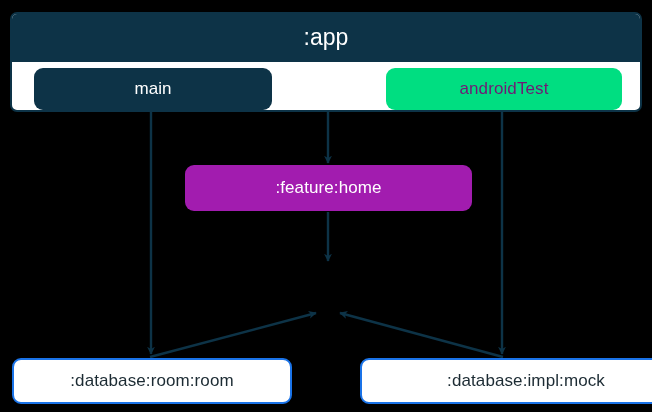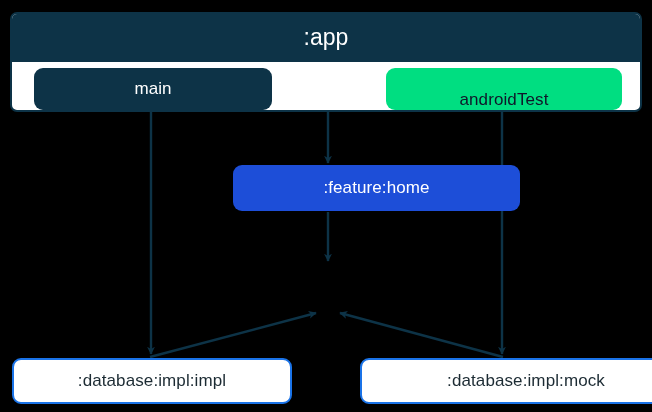--- a/index.html
+++ b/index.html
@@ -67,27 +67,25 @@
     position: relative;
     height: 56px;
   }
 
   .node-dark {
     background: #0d3347;
     color: #ffffff;
   }
   .node-green {
     background: #00de81;
-    color: #0f172a;
-    align-items: flex-end;
+    color: #701a75;
   }
   .node-orange {
-    background: #1d4ed8;
+    background: #a21caf;
     color: #ffffff;
-    margin-left: 48px;
   }
   .node-blue {
     background: #1a73e8;
     color: #ffffff;
   }
   .node-outline {
     background: #ffffff;
     color: #1c2b33;
     border: 2px solid #1a73e8;
   }
@@ -140,20 +138,20 @@
       </div>
     </div>
   </div>
 
   <div class="node node-orange" style="left:185px; top:165px; width:287px; height:46px;">
     <span>:feature:home</span>
   </div>
 
 
   <div class="node node-outline" style="left:12px; top:358px; width:280px; height:46px;">
-    <span>:database:impl:impl</span>
+    <span>:database:room:room</span>
   </div>
 
   <div class="node node-outline" style="left:360px; top:358px; width:332px; height:46px;">
     <span>:database:impl:mock</span>
   </div>
 
 </div>
 
 </body></html>

